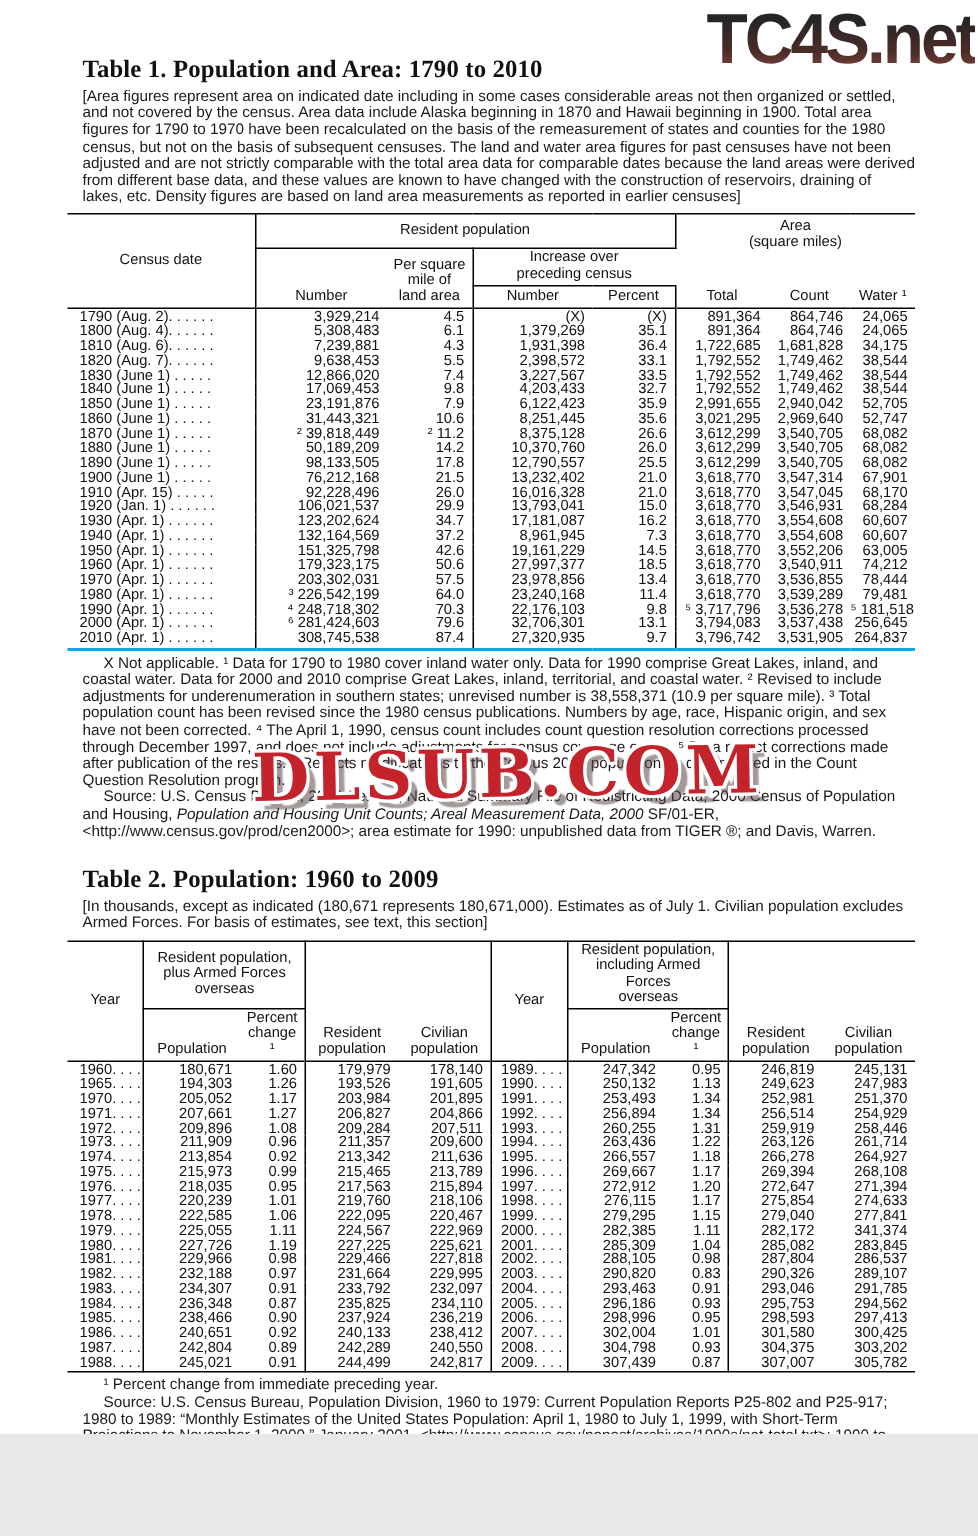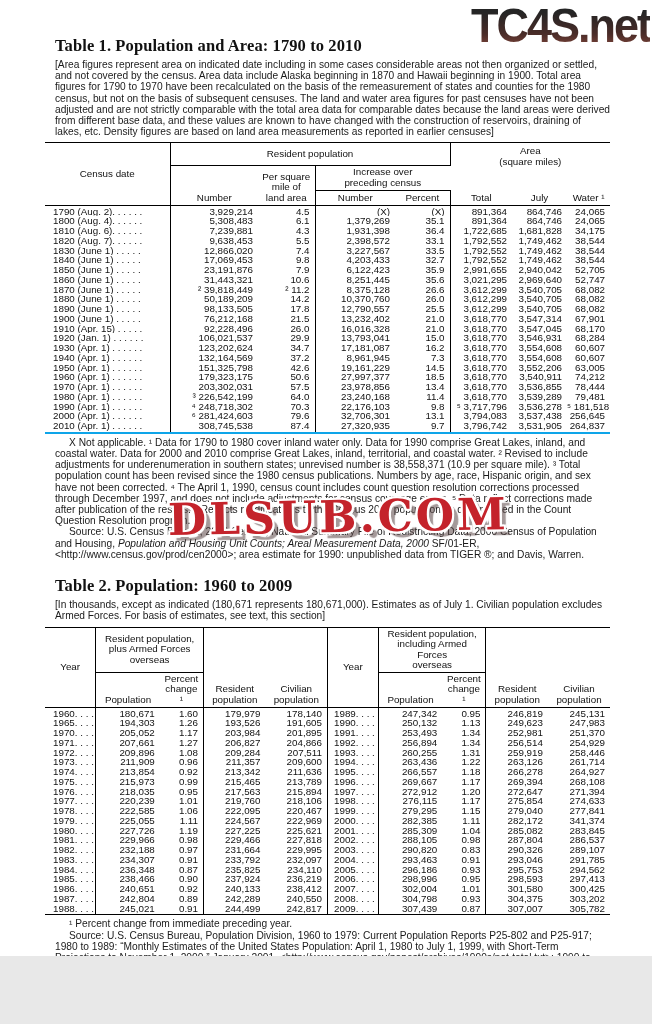--- a/index.html
+++ b/index.html
@@ -97,21 +97,21 @@
           <th rowspan="2" class="vb br pre">Per square
 mile of
 land area</th>
           <th colspan="2" class="bb vm pre">Increase over
 preceding census</th>
         </tr>
         <tr class="r3">
           <th class="vb">Number</th>
           <th class="vb br">Percent</th>
           <th class="vb">Total</th>
-          <th class="vb">July</th>
+          <th class="vb">Count</th>
           <th class="vb">Water ¹</th>
         </tr>
       </thead>
       <tbody>
           <tr>
             <td>1790 (Aug. 2). . . . . .</td>
             <td>3,929,214</td>
             <td>4.5</td>
             <td>(X)</td>
             <td>(X)</td>

